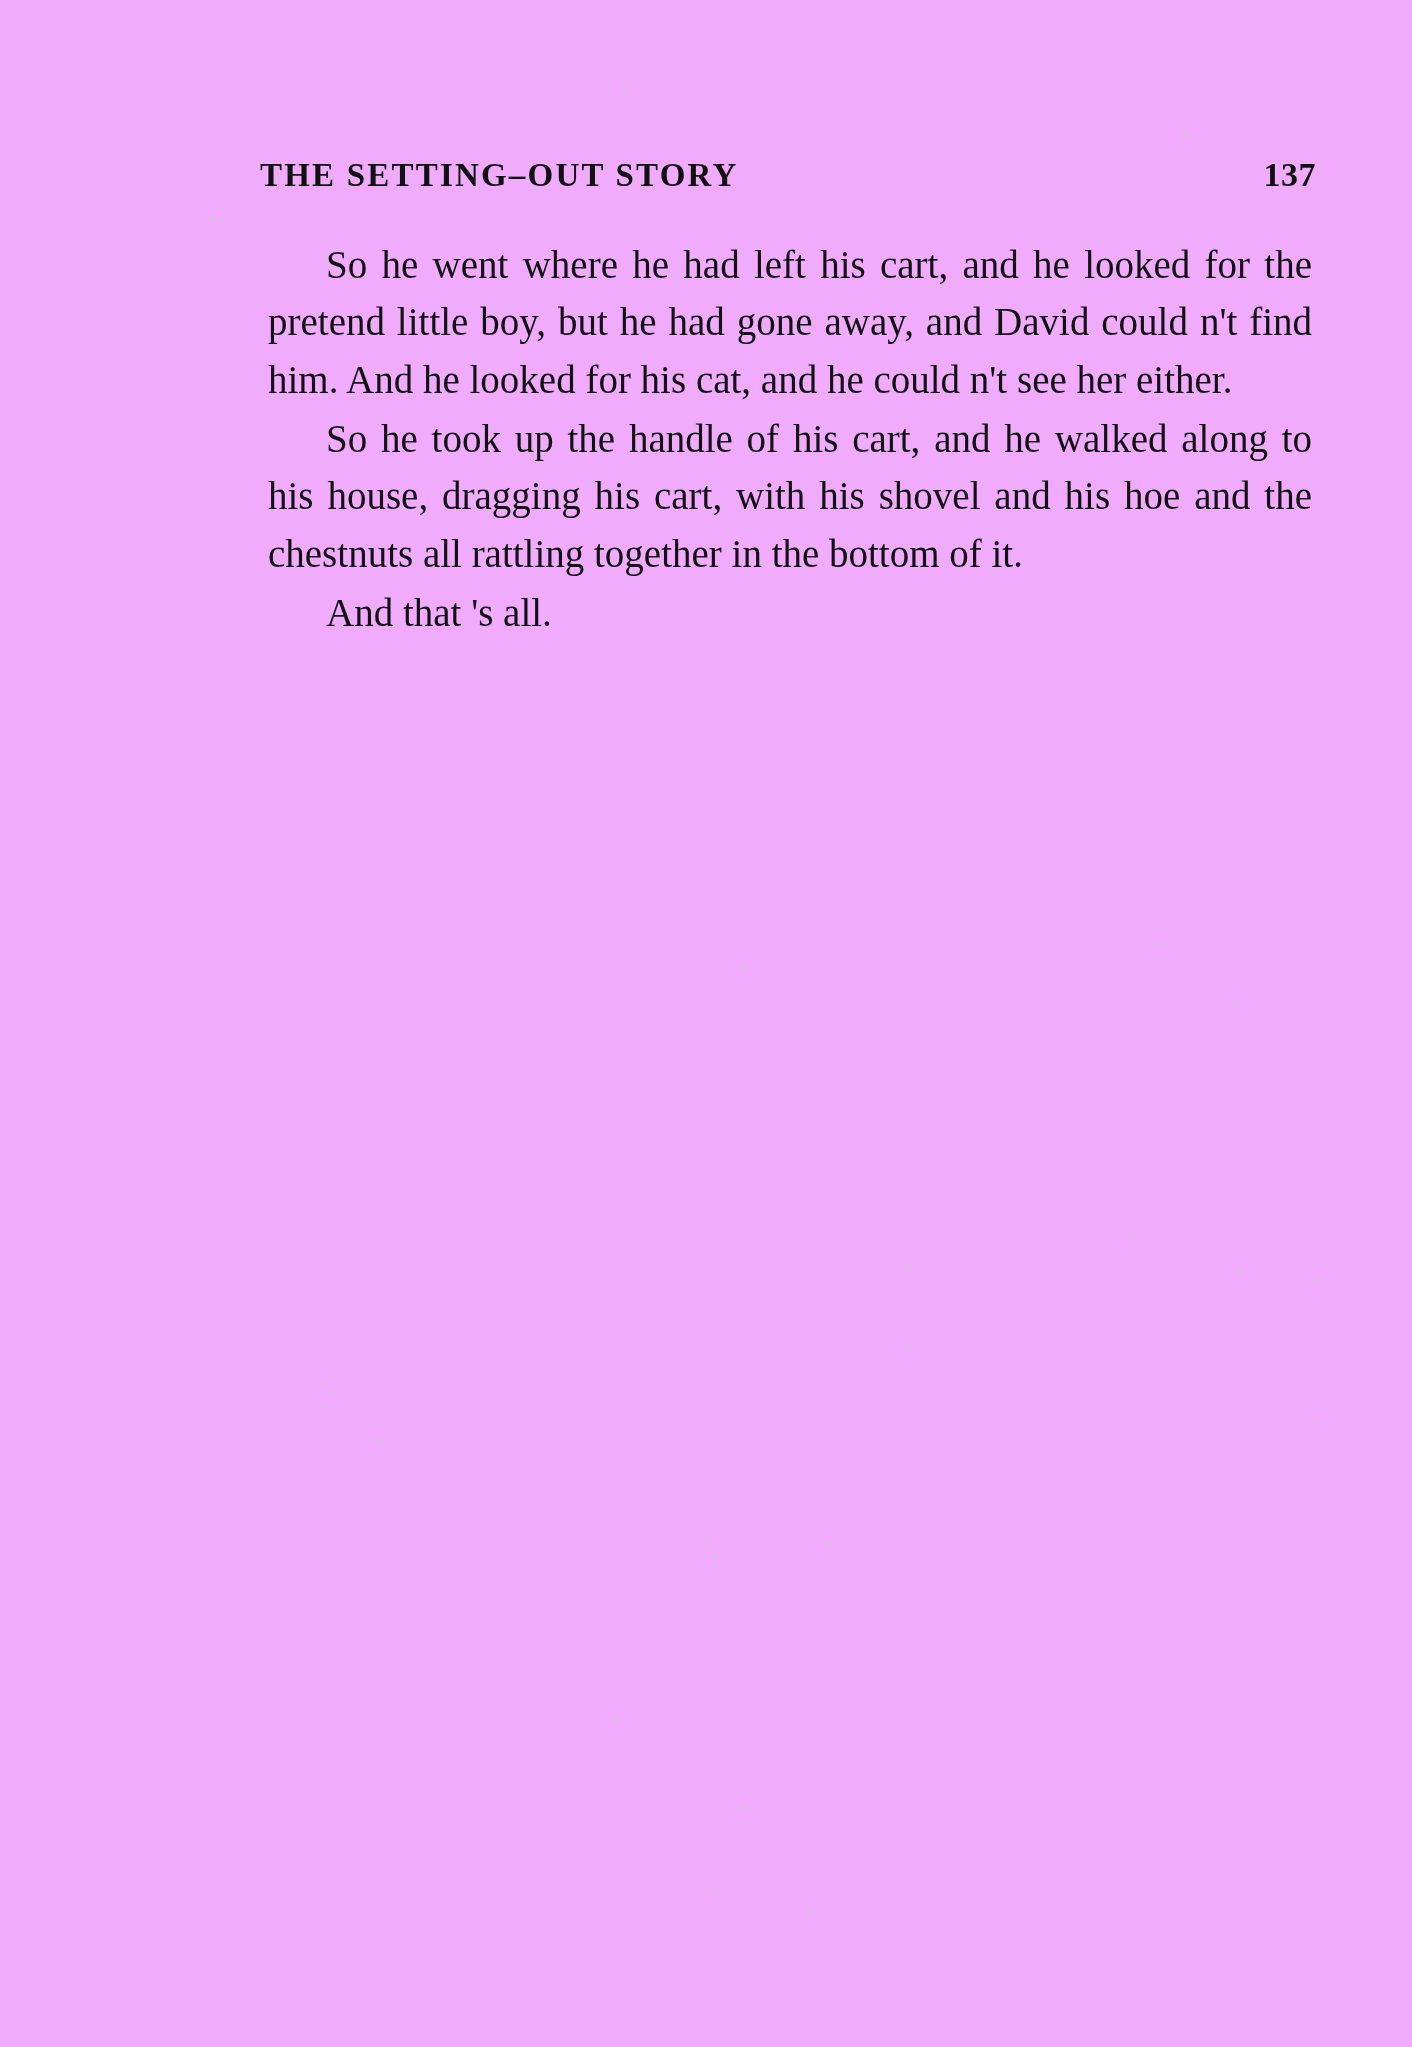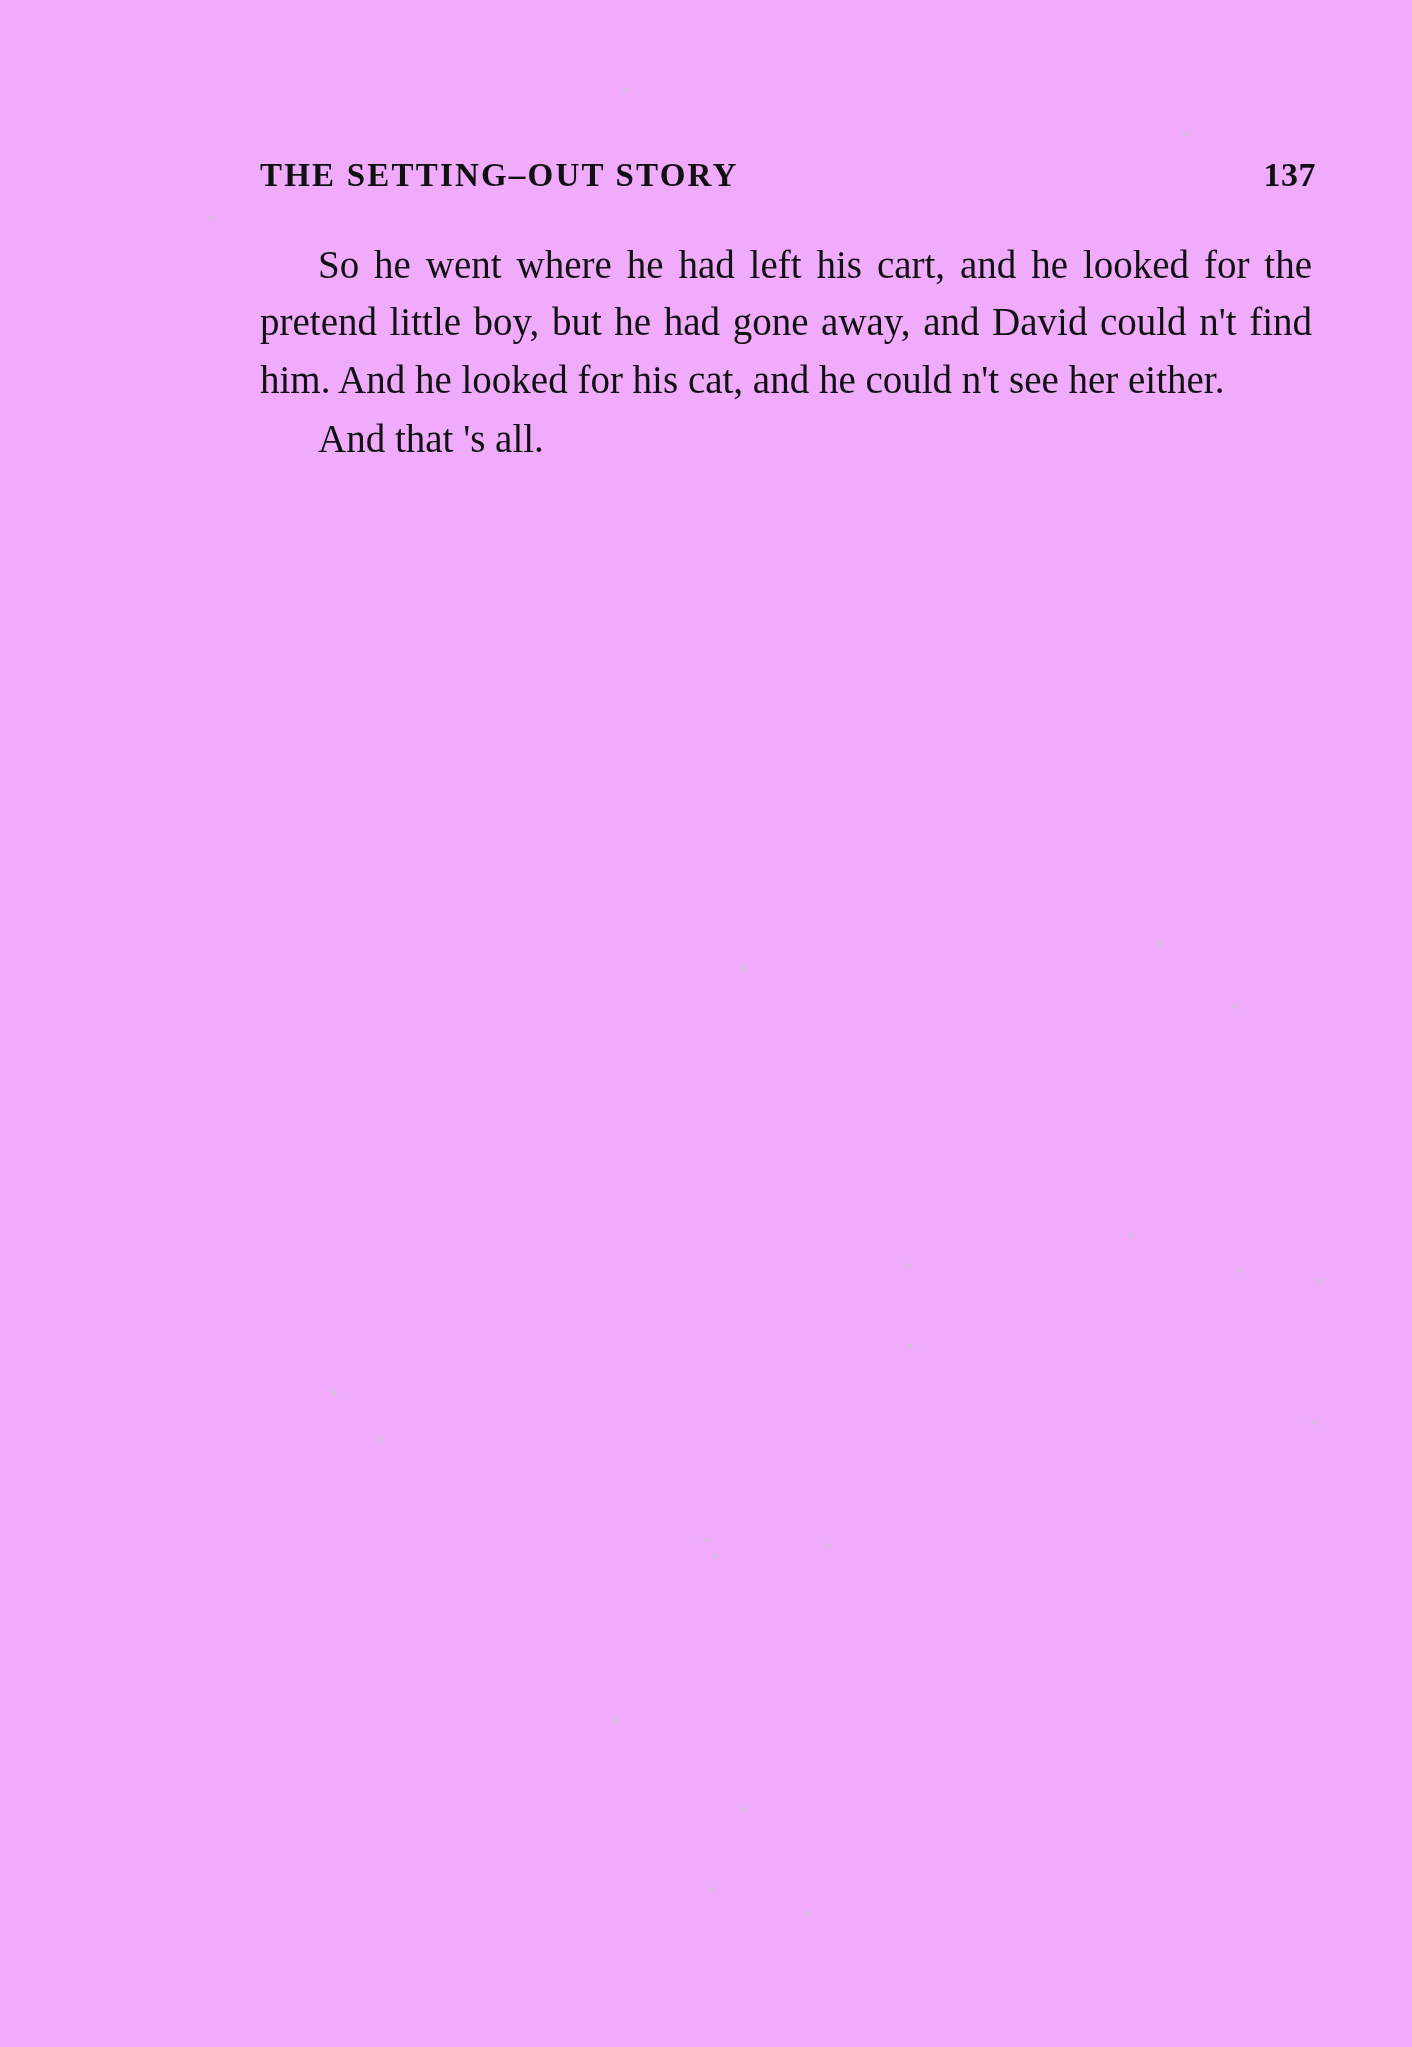--- a/index.html
+++ b/index.html
@@ -51,21 +51,21 @@
     margin-top: 38px;
   }
   .body-text {
     font-size: 39px;
     line-height: 1.47;
     text-align: justify;
     text-justify: inter-word;
     width: 1060px;
   }
   .para {
-    margin: 0 0 0 8px;
+    margin: 0 0 0 16px;
     text-indent: 58px;
   }
   .para + .para {
     margin-top: 2px;
   }
   
   .speck {
     position: absolute;
     background: #c9c9c9;
     border-radius: 50%;
@@ -101,17 +101,18 @@
 
   <div class="page-inner">
 
     <div class="running-head">
       <span class="head-title">THE  SETTING–OUT  STORY</span>
       <span class="page-number">137</span>
     </div>
 
     <div class="body-text">
       <p class="para">So he went where he had left his cart, and he looked for the pretend little boy, but he had gone away, and David could n't find him. And he looked for his cat, and he could n't see her either.</p>
+      <p class="para">So he took up the handle of his cart, and he walked along to his house, dragging his cart, with his shovel and his hoe and the chestnuts all rattling together in the bottom of it.</p>
       <p class="para">And that 's all.</p>
     </div>
 
   </div>
 </div>
 
 </body></html>

